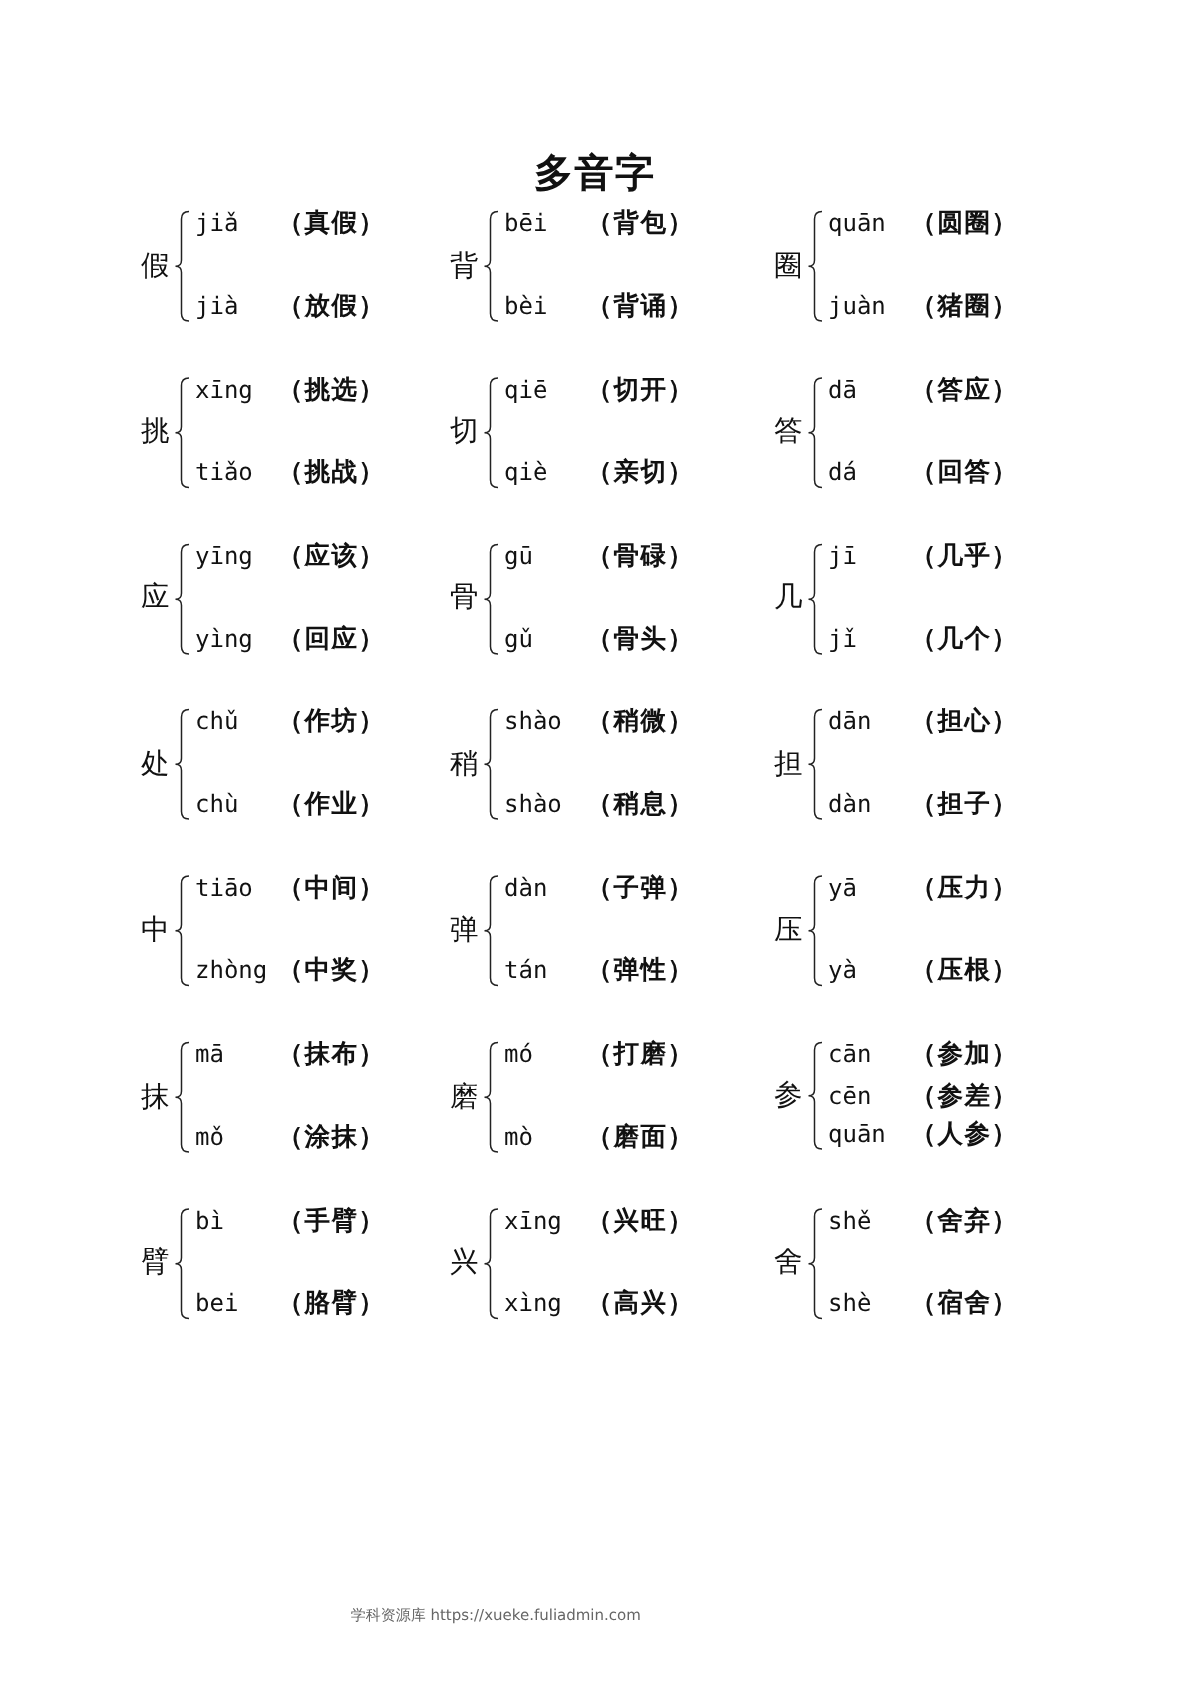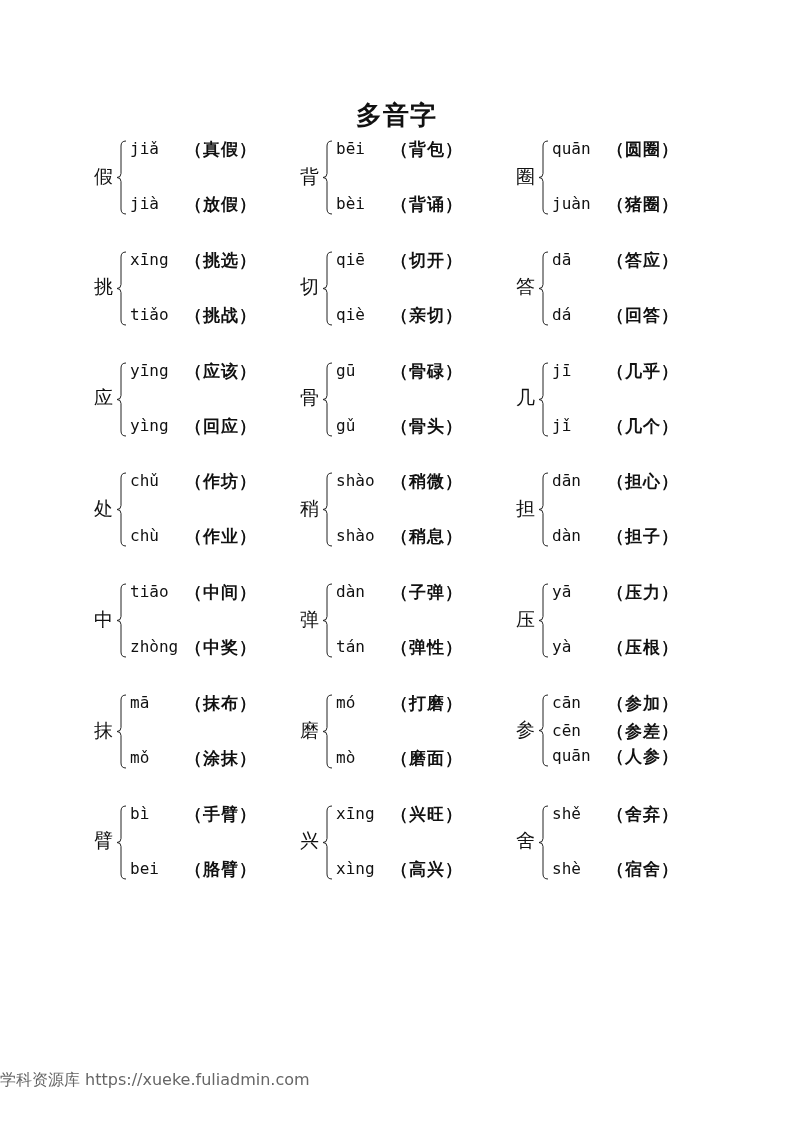--- a/index.html
+++ b/index.html
@@ -23,22 +23,22 @@
     .reading { position:absolute; left:36px; height:22px; line-height:22px; white-space:nowrap; }
     .reading .py {
       position:absolute; left:0; font-size:16px;
       font-family:"DejaVu Sans Mono", monospace;
     }
     .reading .word {
       position:absolute; left:55px; font-size:17px; font-weight:bold;
       font-family:"DejaVu Sans", sans-serif; letter-spacing:1px;
     }
     .footer {
-      position:absolute; left:0; width:661px; top:1070px; text-align:left;
-      font-size:16px; color:#666; font-family:"DejaVu Sans", sans-serif;
+      position:absolute; left:0; width:661px; top:1070px; text-align:center;
+      font-size:10px; color:#666; font-family:"DejaVu Sans", sans-serif;
     }
   </style>
 </head>
 <body>
 
 <div class="title">多音字</div>
 <div id="grid">
     <div class="entry" style="left: 94px; top: 138px;">
       <span class="char" style="top: 25.5px;">假</span>
       <span class="brace" style="top: 2px;">

